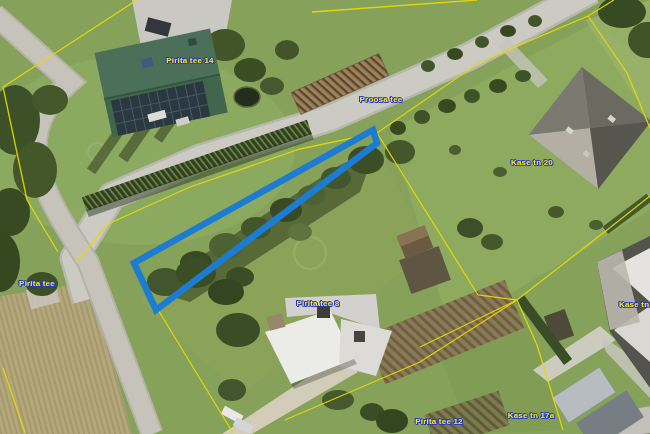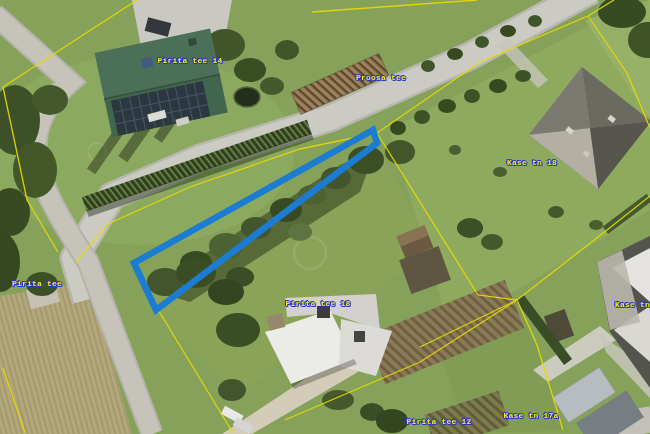--- a/index.html
+++ b/index.html
@@ -1,18 +1,18 @@
 <!DOCTYPE html>
 <html><head>
 <meta charset="utf-8">
 <style>
   html,body{margin:0;padding:0;background:#ffffff;font-family:"Liberation Sans",sans-serif;}
   .map{
     position:relative;width:650px;height:434px;overflow:hidden;
-    outline:1px solid #1f1f1f;outline-offset:-1px;background:#701a75;font-family:Liberation Mono, monospace;
+    outline:1px solid #1f1f1f;outline-offset:-1px;background:#701a75;
   }
   .map svg{position:absolute;left:0;top:0;display:block;}
   .lbl{
     position:absolute;transform:translate(-50%,-50%);
     font-size:8px;font-weight:bold;line-height:1;white-space:nowrap;
     color:#ffe818;
     text-shadow:1px 0 0 #2238c8,-1px 0 0 #2238c8,0 1px 0 #2238c8,0 -1px 0 #2238c8,1px 1px 0 #2238c8,-1px -1px 0 #2238c8;
     letter-spacing:.2px;pointer-events:none;
   }
 </style>
@@ -218,20 +218,20 @@
     <path d="M285,420 L420,362 L517,300"></path>
     <path d="M517,300 L537,345 L563,430"></path>
     <path d="M157,308 L233,433"></path>
     <path d="M3,368 L25,433"></path>
   </g>
 
   <polygon points="373,130 377,143 156,310 134,263" fill="none" stroke="#1b7cd2" stroke-width="6.5" stroke-linejoin="miter"></polygon>
 </svg>
 
   <div class="lbl" style="left:190px;top:61px">Pirita tee 14</div>
-  <div class="lbl" style="left:381px;top:78px">Proosa tee</div>
-  <div class="lbl" style="left:532px;top:163px">Kase tn 18</div>
+  <div class="lbl" style="left:381px;top:100px">Proosa tee</div>
+  <div class="lbl" style="left:532px;top:163px">Kase tn 20</div>
   <div class="lbl" style="left:37px;top:284px">Pirita tee</div>
-  <div class="lbl" style="left:318px;top:304px">Pirita tee 18</div>
+  <div class="lbl" style="left:318px;top:304px">Pirita tee 8</div>
   <div class="lbl" style="left:531px;top:416px">Kase tn 17a</div>
   <div class="lbl" style="left:439px;top:422px">Pirita tee 12</div>
   <div class="lbl" style="left:640px;top:305px">Kase tn 17</div>
 </div>
 
 </body></html>

